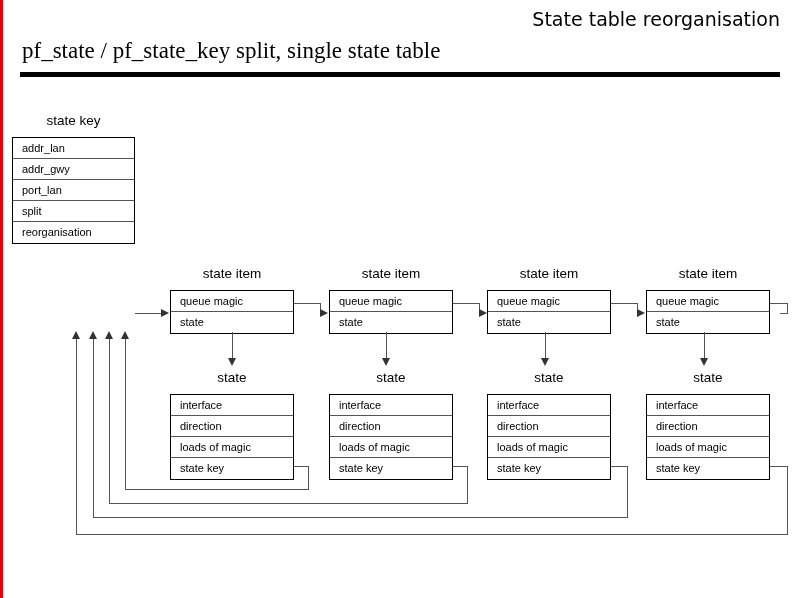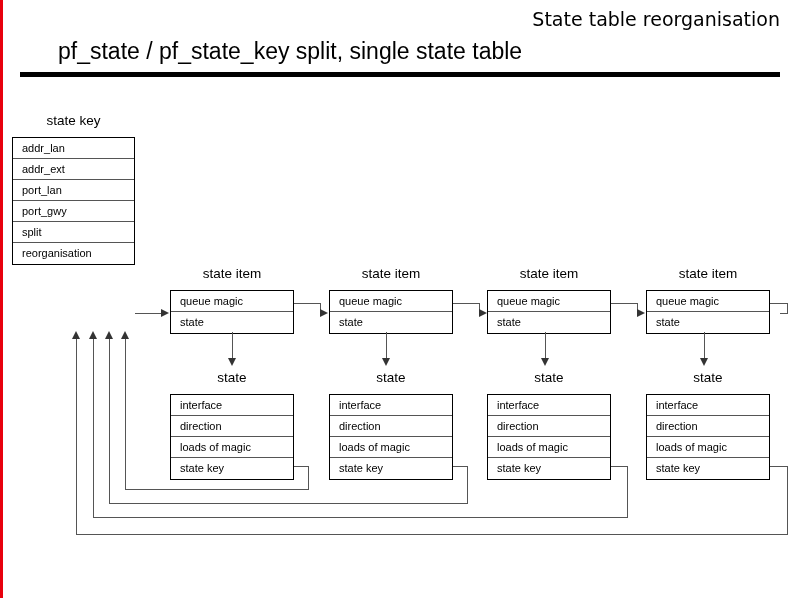--- a/index.html
+++ b/index.html
@@ -21,22 +21,22 @@
   
   .kicker{
     position:absolute; right:18px; top:8px;
     font-family:"DejaVu Sans", sans-serif;
     font-size:19px; color:#000; white-space:nowrap;
     letter-spacing:0px;
     text-align:right;
   }
   .slide-title{
     position:absolute; left:22px; top:38px;
-    font-family:Liberation Sans, sans-serif;
-    font-size:23px; color:#000; white-space:nowrap;margin-left:36px;
+    font-family:Liberation Serif, serif;
+    font-size:23px; color:#000; white-space:nowrap;
   }
   .title-rule{
     position:absolute; left:20px; top:72px;
     width:760px; height:5px; background:#000;
   }
 
   
   .caption{
     position:absolute;
     font-size:13.5px; color:#000; text-align:center;
@@ -78,23 +78,22 @@
   <div class="edge-stripe"></div>
 
   <div class="kicker">State table reorganisation</div>
   <div class="slide-title">pf_state / pf_state_key split, single state table</div>
   <div class="title-rule"></div>
 
   <div class="caption" style="left:12px;top:113px;width:123px;">state key</div>
 
   <div class="tbl" id="state-key-table" style="left:12px;top:137px;width:123px;">
     <div class="row">addr_lan</div>
-    <div class="row">addr_ext</div>
+    <div class="row">addr_gwy</div>
     <div class="row">port_lan</div>
-    <div class="row">port_gwy</div>
     <div class="row">split</div>
     <div class="row">reorganisation</div>
   </div>
 
   <div class="caption" style="left:170px;top:266px;width:124px;">state item</div>
   <div class="tbl" style="left:170px;top:290px;width:124px;">
     <div class="row">queue magic</div>
     <div class="row">state</div>
   </div>
   <div class="caption" style="left:170px;top:370px;width:124px;">state</div>

